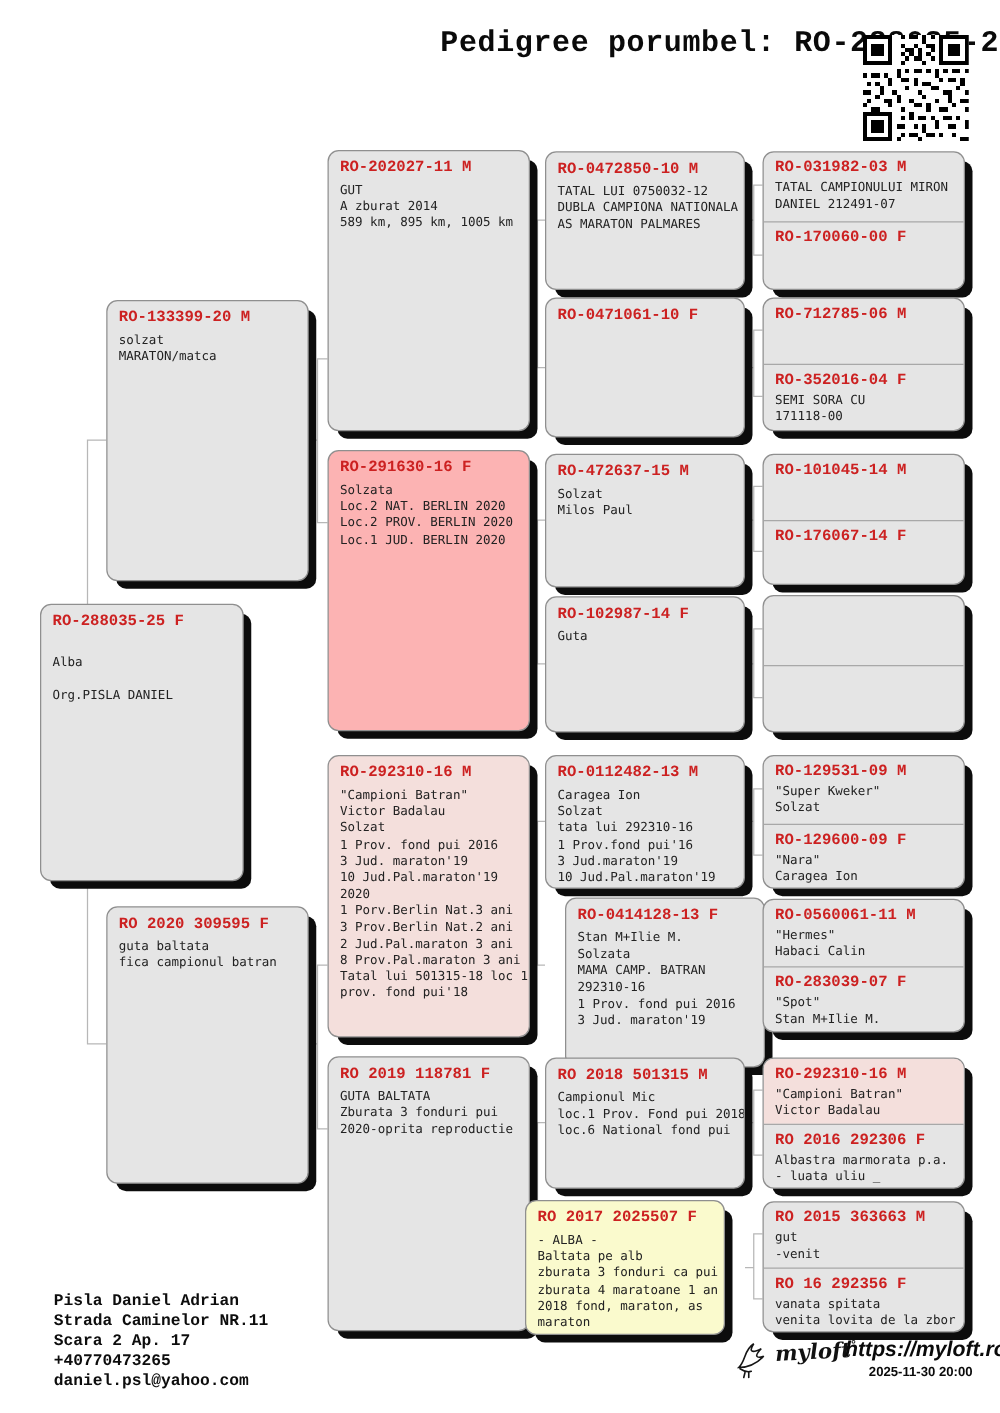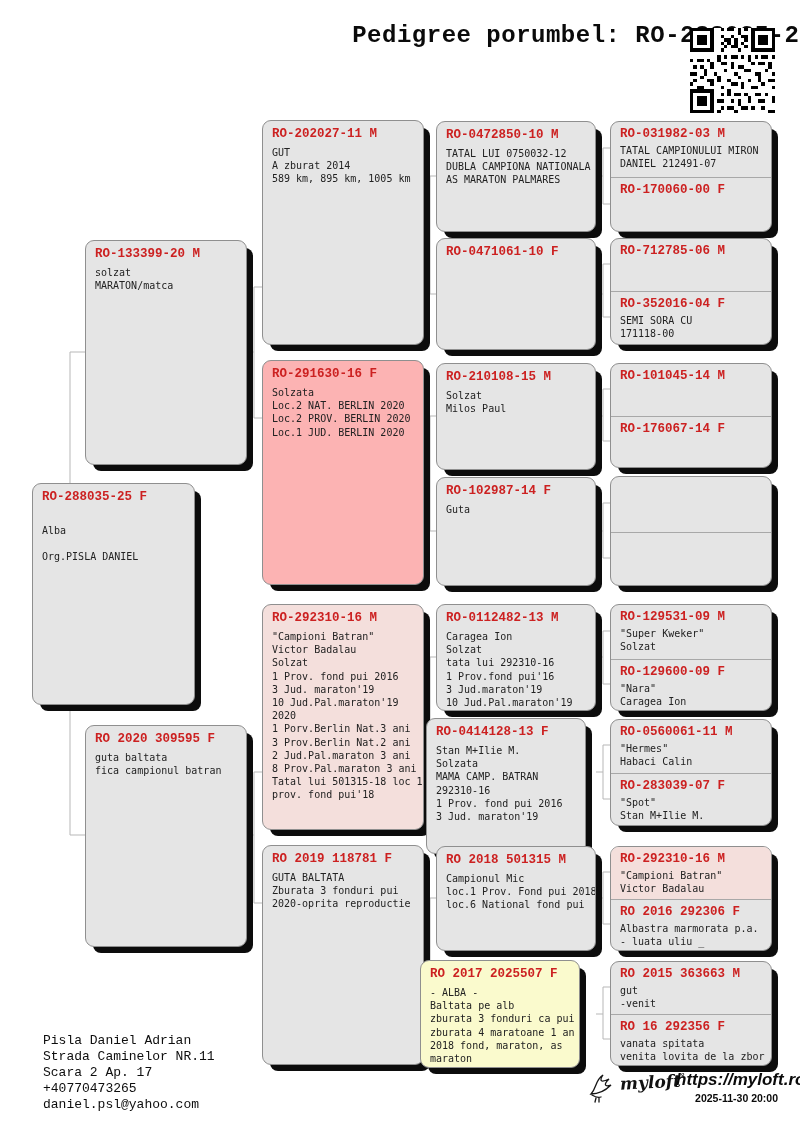--- a/index.html
+++ b/index.html
@@ -17,21 +17,21 @@
         white-space:pre;}
   .entry{overflow:hidden;box-sizing:border-box;}
   .entry .ring{padding-top:5px;}
   .entry .body{margin-top:3px;}
   .e2{border-top:1px solid #a8a8a8;}
   .bg-pink{background:#fcb3b3;}
   .bg-palepink{background:#f4dfdc;}
   .bg-paleyellow{background:#fafacd;}
   #subject .body{margin-top:20px;}
   #owner{position:absolute;left:43px;top:1033px;font-family:"Liberation Mono",monospace;
-         font-weight:normal;font-size:13px;line-height:16px;color:#0d0d0d;white-space:pre;}
+         font-weight:bold;font-size:13px;line-height:16px;color:#0d0d0d;white-space:pre;}
   #brandbox{position:absolute;left:588px;top:1068px;width:190px;height:50px;}
   #bird{position:absolute;left:0;top:2px;}
   #brandname{position:absolute;left:32px;top:4px;font-family:"DejaVu Serif",serif;
              font-style:italic;font-weight:bold;font-size:17px;transform:rotate(-3deg);color:#111;}
   #brandmark{font-size:9px;vertical-align:super;}
   #branurl{position:absolute;left:88px;top:2px;font-family:"Liberation Sans",sans-serif;
            font-weight:bold;font-style:italic;font-size:17px;color:#0a0a0a;}
   #brandtime{position:absolute;right:0;top:24px;font-family:"Liberation Sans",sans-serif;
              font-weight:bold;font-size:10.5px;color:#0a0a0a;}
   #qr{position:absolute;left:690px;top:28px;width:85px;height:85px;}
@@ -142,38 +142,38 @@
     <div class="ring">RO-0472850-10 M</div>
     <div class="body">TATAL LUI 0750032-12
 DUBLA CAMPIONA NATIONALA
 AS MARATON PALMARES</div>
   </div>
   <div class="card" style="left:436px;top:238px;width:160px;height:112px">
     <div class="ring">RO-0471061-10 F</div>
     <div class="body"></div>
   </div>
   <div class="card" style="left:436px;top:363px;width:160px;height:107px">
-    <div class="ring">RO-210108-15 M</div>
+    <div class="ring">RO-472637-15 M</div>
     <div class="body">Solzat
 Milos Paul</div>
   </div>
   <div class="card" style="left:436px;top:477px;width:160px;height:109px">
     <div class="ring">RO-102987-14 F</div>
     <div class="body">Guta</div>
   </div>
   <div class="card" style="left:436px;top:604px;width:160px;height:107px">
     <div class="ring">RO-0112482-13 M</div>
     <div class="body">Caragea Ion
 Solzat
 tata lui 292310-16
 1 Prov.fond pui'16
 3 Jud.maraton'19
 10 Jud.Pal.maraton'19</div>
   </div>
-  <div class="card" style="left:426px;top:718px;width:160px;height:136px">
+  <div class="card" style="left:452px;top:718px;width:160px;height:136px">
     <div class="ring">RO-0414128-13 F</div>
     <div class="body">Stan M+Ilie M.
 Solzata
 MAMA CAMP. BATRAN
 292310-16
 1 Prov. fond pui 2016
 3 Jud. maraton'19</div>
   </div>
   <div class="card" style="left:436px;top:846px;width:160px;height:105px">
     <div class="ring">RO 2018 501315 M</div>

